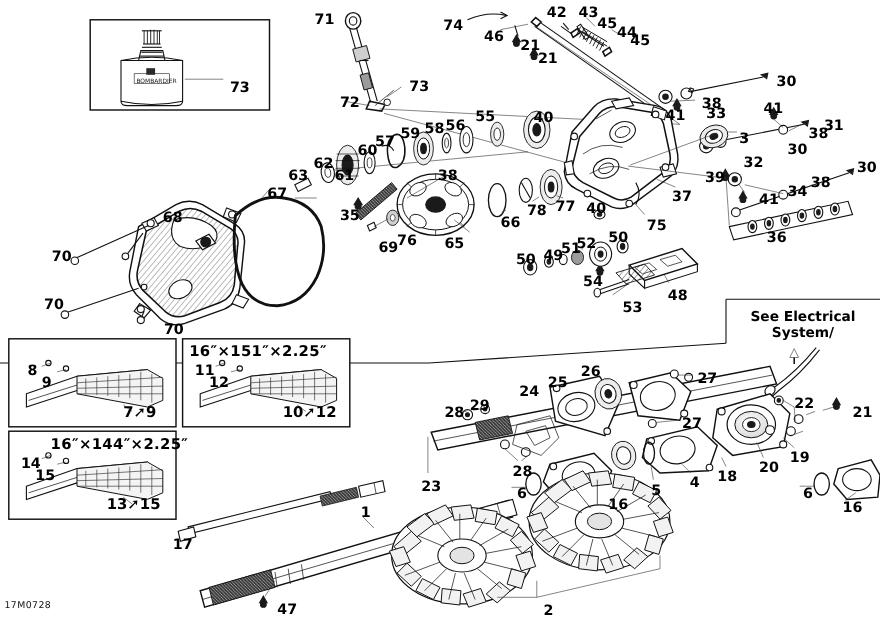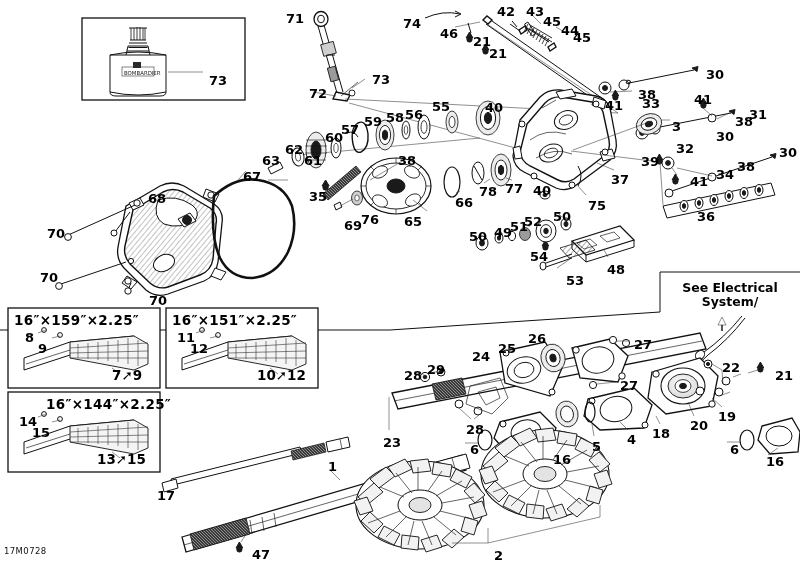--- a/index.html
+++ b/index.html
@@ -696,21 +696,20 @@
         <circle cx="36" cy="22" r="2.4" class="fillw"></circle>
         <circle cx="52" cy="27" r="2.4" class="fillw"></circle>
         <line x1="30" y1="25" x2="38" y2="22" class="hair"></line>
         <line x1="44" y1="30" x2="52" y2="28" class="hair"></line>
         <line x1="104" y1="60" x2="112" y2="66" class="hair"></line>
       </g>
     </g>
 
   </svg>
 
-  <div class="boxlbl" style="left:14px;top:312px;">16″×159″×2.25″</div>
   <div class="rng" style="left:112px;top:367px;">7➚9</div>
   <div class="lbl" style="left:25px;top:331px;">8</div>
   <div class="lbl" style="left:38px;top:342px;">9</div>
 
   <div class="boxlbl" style="left:172px;top:312px;">16″×151″×2.25″</div>
   <div class="rng" style="left:257px;top:367px;">10➚12</div>
   <div class="lbl" style="left:177px;top:331px;text-align:center;">11</div>
   <div class="lbl" style="left:190px;top:342px;">12</div>
 
   <div class="boxlbl" style="left:14px;top:396px;margin-left:32px;">16″×144″×2.25″</div>

